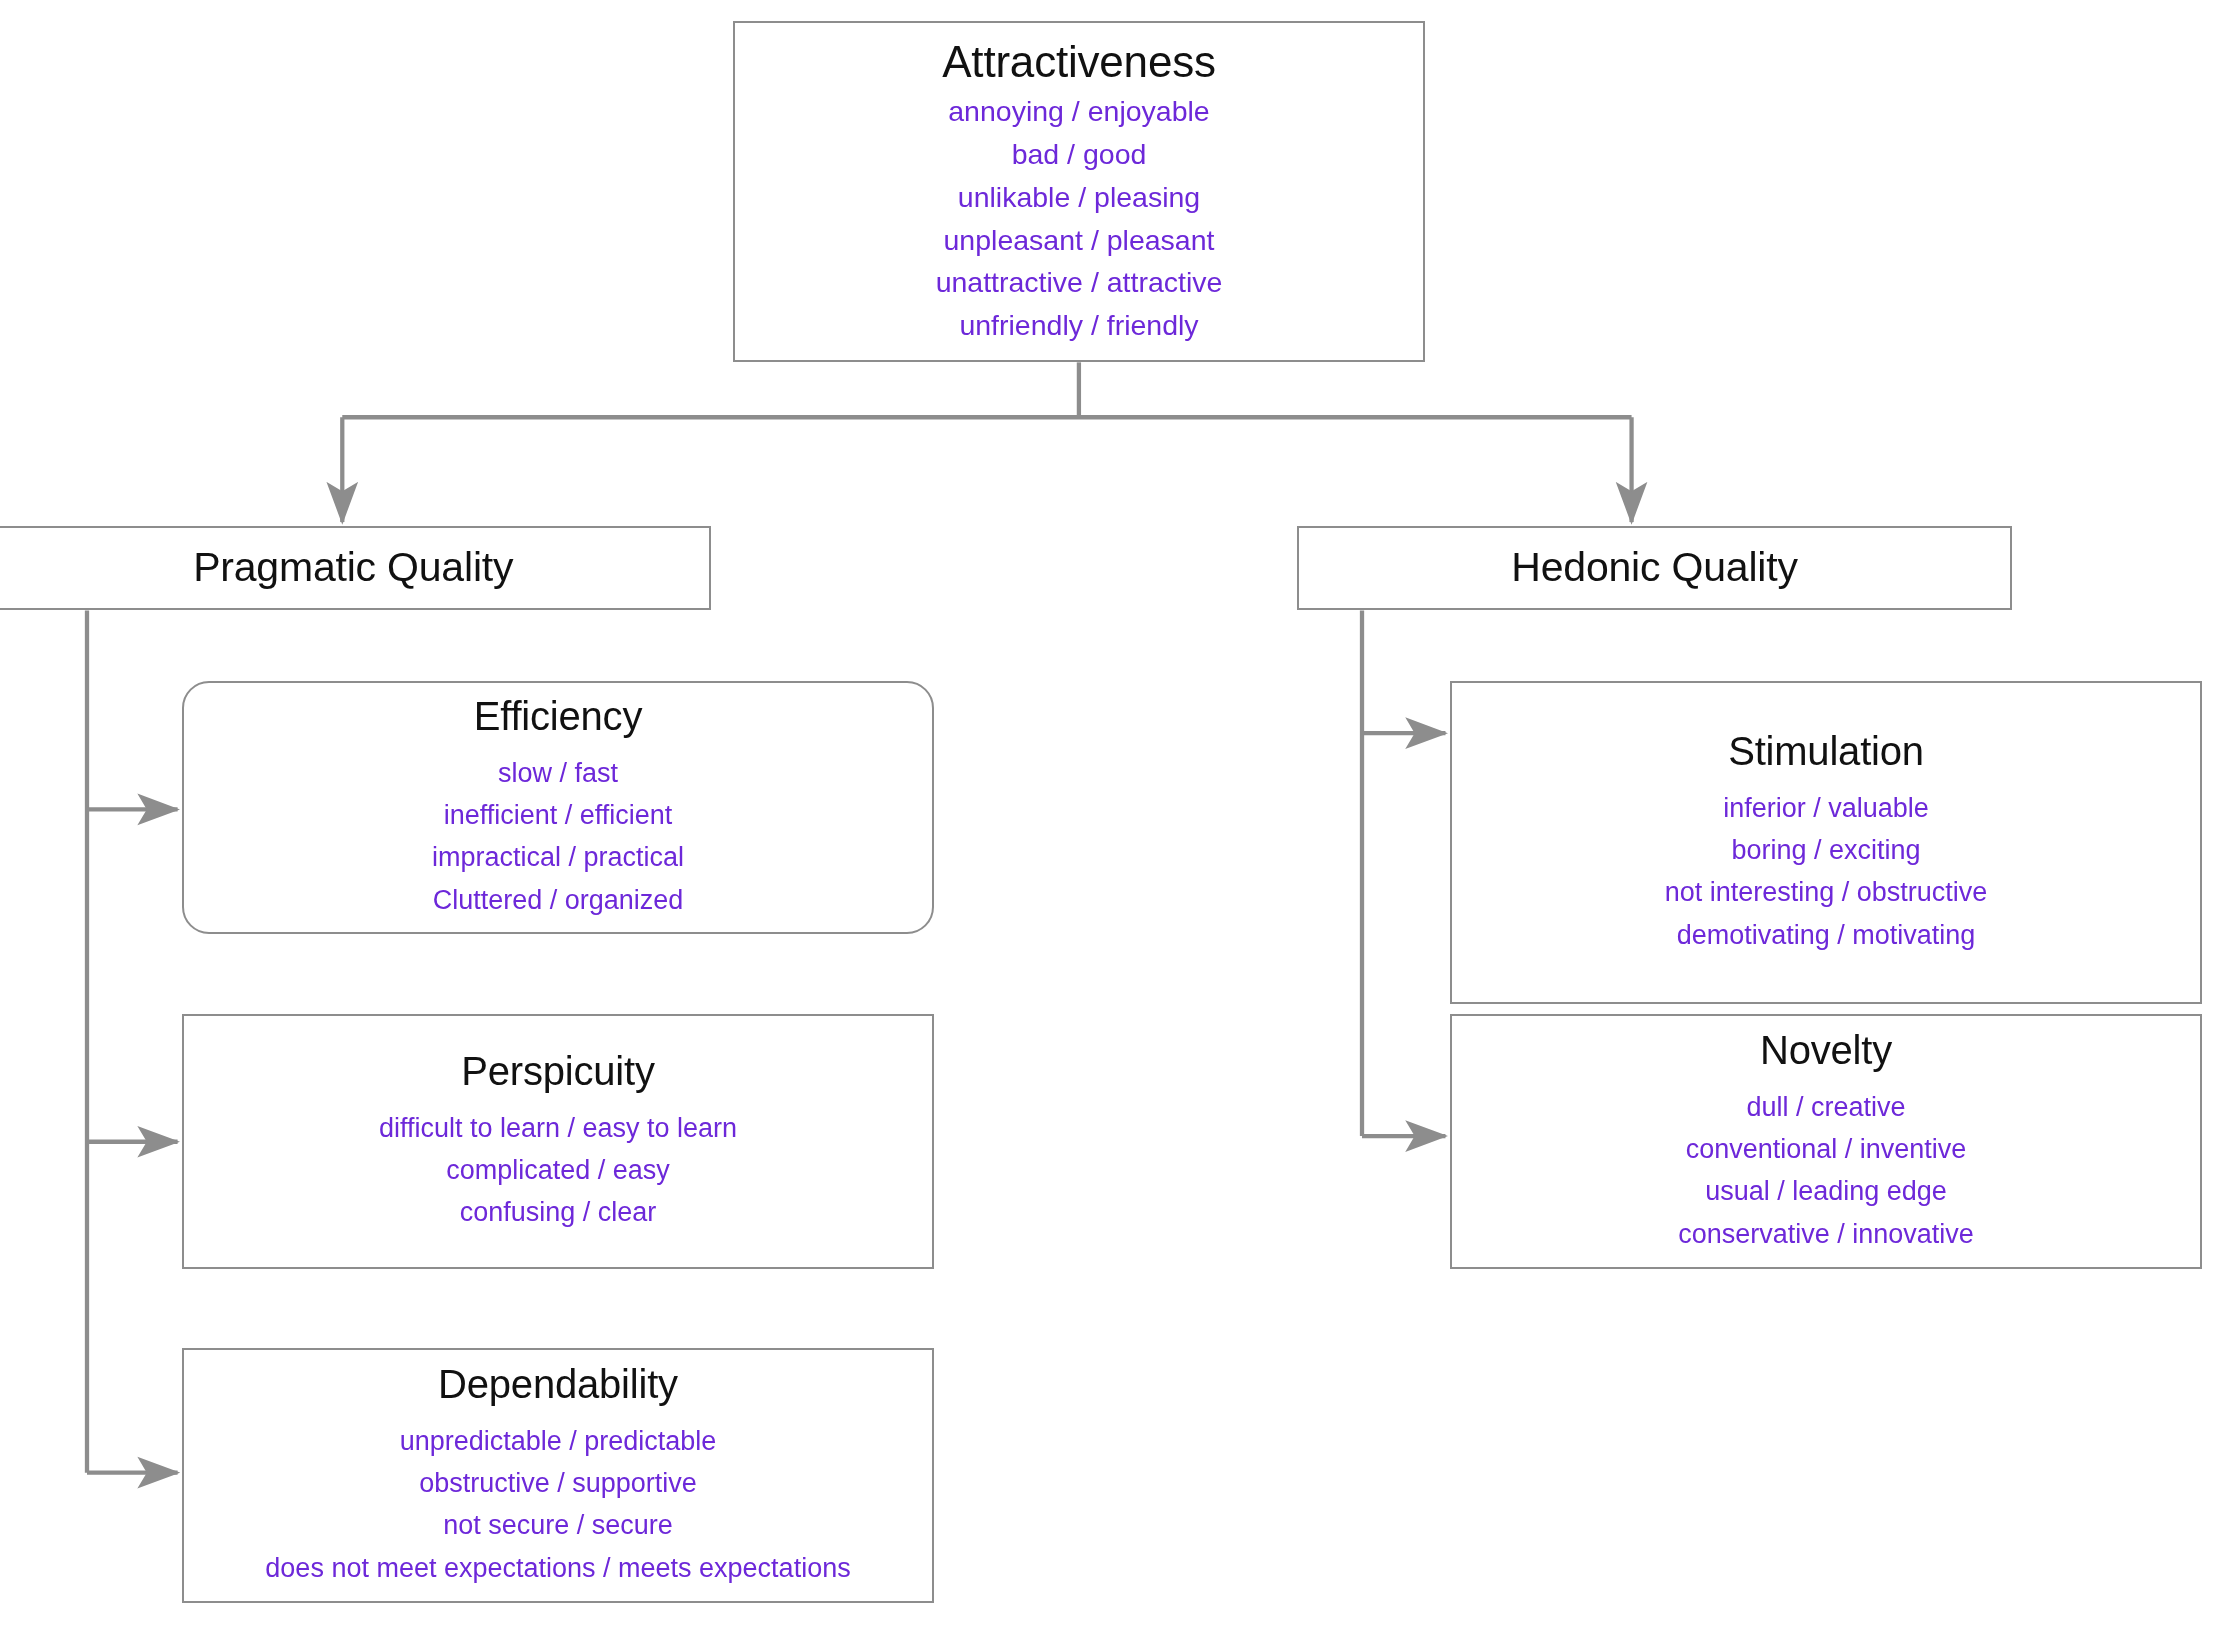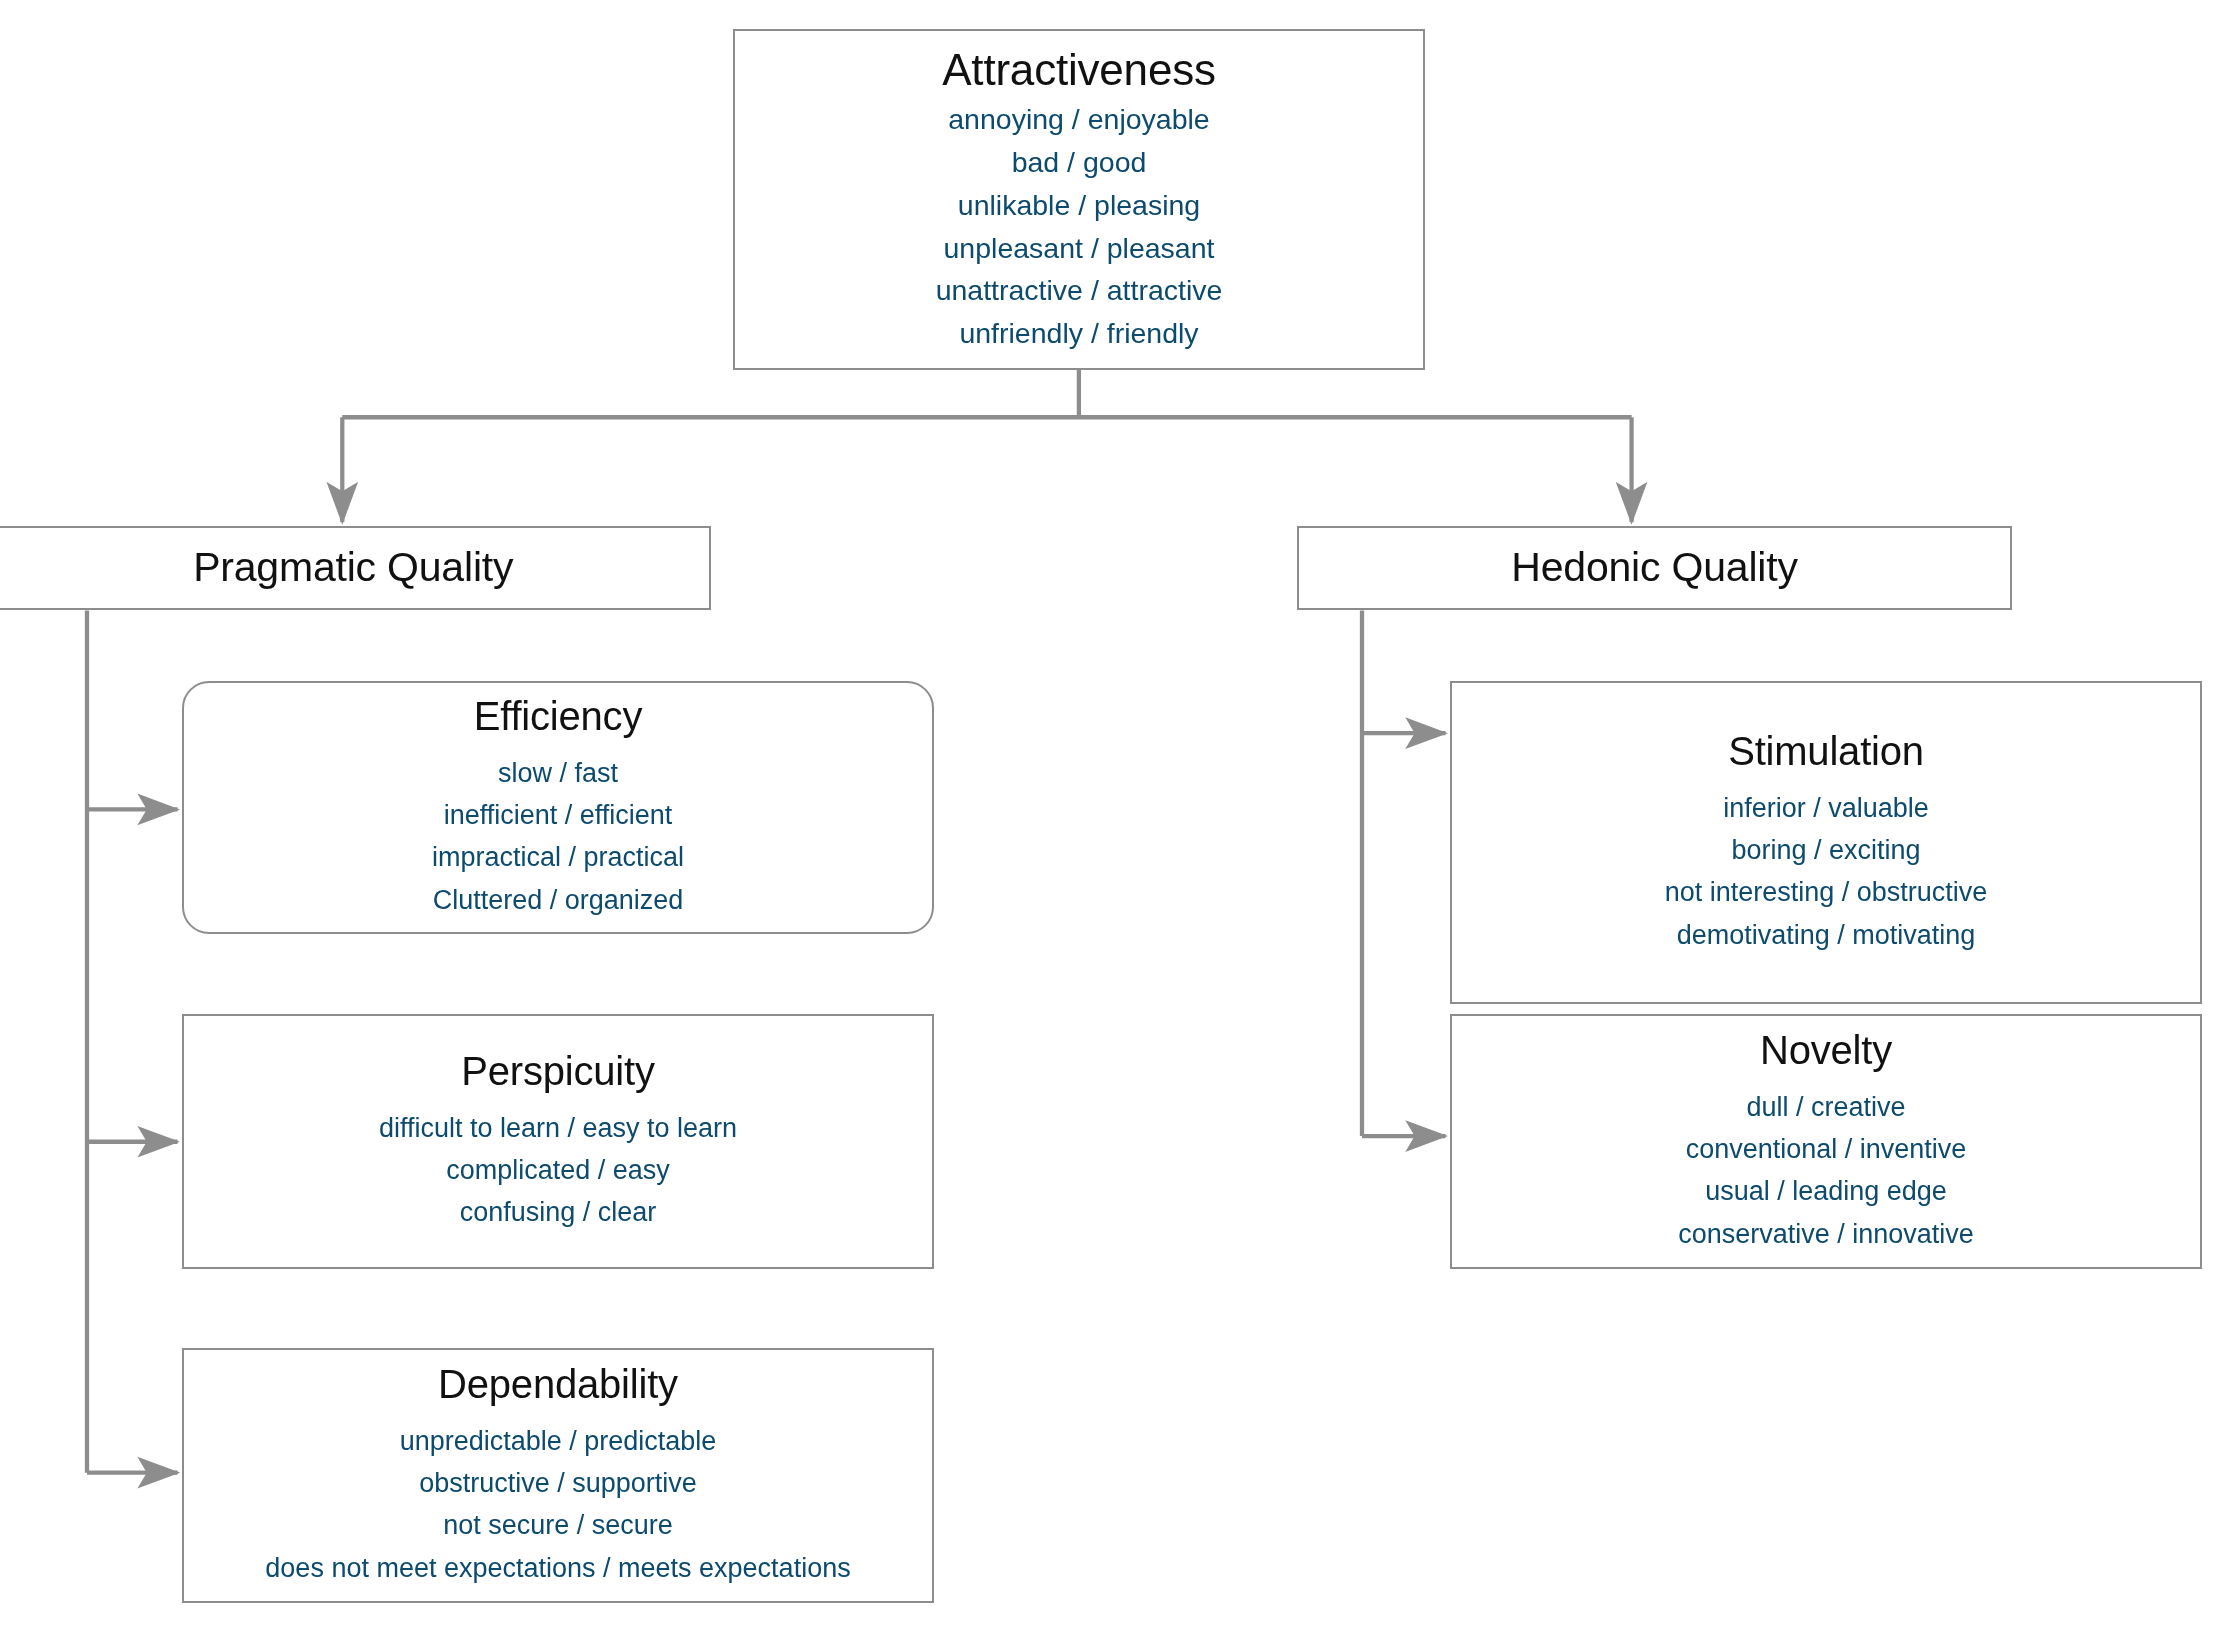--- a/index.html
+++ b/index.html
@@ -50,26 +50,26 @@
   .node .items {
     display: flex;
     flex-direction: column;
     align-items: center;
     margin-top: 13px;
   }
   .node .item {
     font-size: 27px;
     font-weight: 400;
     line-height: 1.56;
-    color: #0c4a6e;
+    color: #6d28d9;
     white-space: nowrap;
   }
   
   #node-attractiveness {
-    left: 733px;  top: 21.4px;   width: 692px;  height: 341px; margin-top: 8px;
+    left: 733px;  top: 21.4px;   width: 692px;  height: 341px;
   }
   #node-attractiveness .title { font-size: 44px; }
   #node-attractiveness .items { margin-top: 4.3px; }
   #node-attractiveness .item { font-size: 28.5px; line-height: 1.5; }
 
   #node-pragmatic {
     left: -4.3px;    top: 526px;  width: 715px; height: 84px;
     justify-content: center;
   }
   #node-pragmatic .title { font-size: 41px; }

